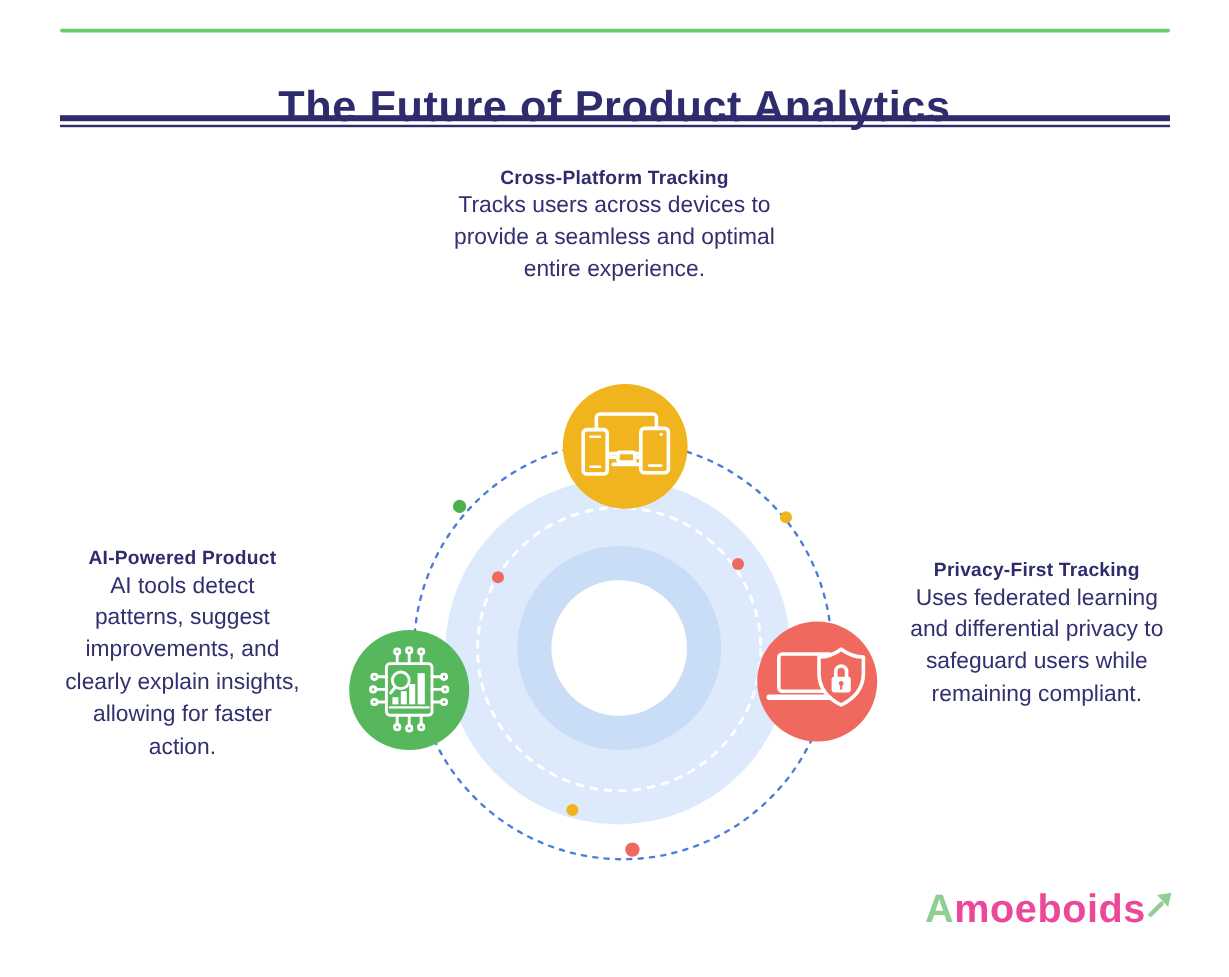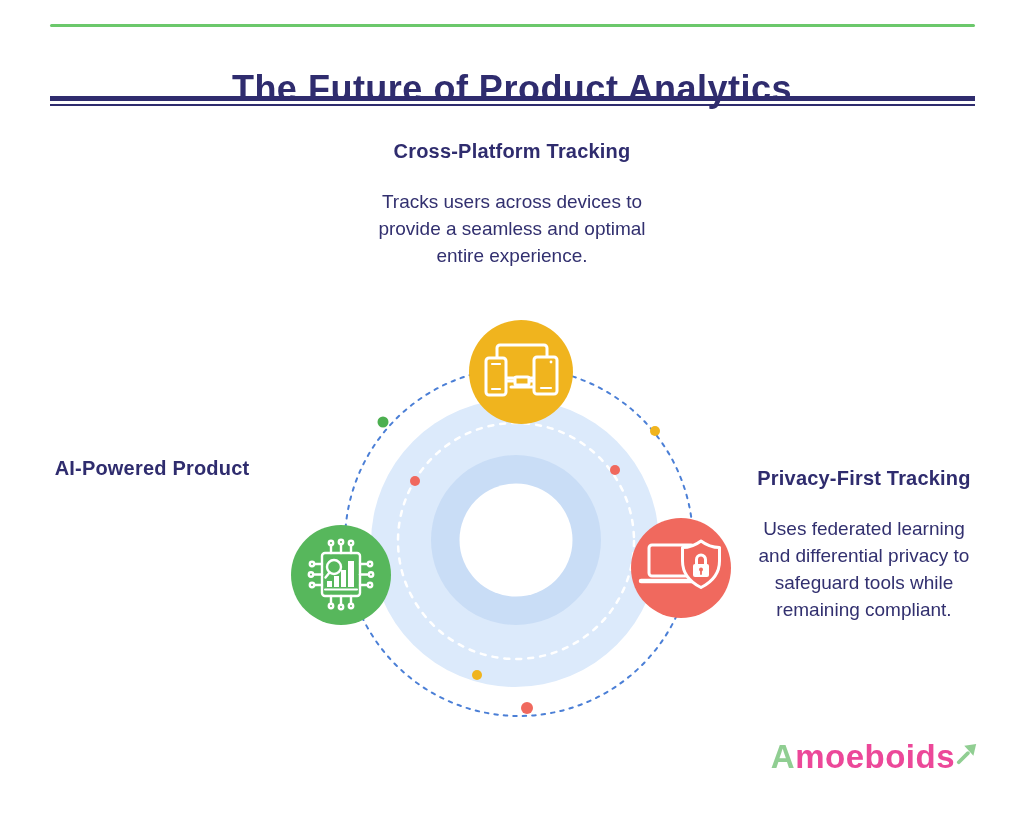--- a/index.html
+++ b/index.html
@@ -5,22 +5,22 @@
   html,body{margin:0;padding:0;background:#fff;}
   .canvas{position:relative;width:1024px;height:814px;background:#ffffff;overflow:hidden;
           font-family:"Liberation Sans", sans-serif;}
   .accent-line{position:absolute;left:50px;top:24px;width:925px;height:3px;background:#6BC86B;border-radius:2px;}
   .page-title{position:absolute;left:0;top:44px;width:100%;text-align:center;
               font-size:36px;font-weight:800;color:#2F2C6E;letter-spacing:.5px;}
   .rule-thick{position:absolute;left:50px;top:96px;width:925px;height:5px;background:#2F2C6E;}
   .rule-thin{position:absolute;left:50px;top:104px;width:925px;height:2px;background:#2F2C6E;}
 
   .text-block{position:absolute;text-align:center;color:#2F2C6E;}
-  .text-block h2{margin:0;font-size:20px;font-weight:800;line-height:1.22;letter-spacing:.2px;}
-  .text-block p{margin:26px auto 0;font-size:19px;line-height:1.42;font-weight:500;color:#32306F;}
+  .text-block h2{margin:0;font-size:16px;font-weight:800;line-height:1.22;letter-spacing:.2px;}
+  .text-block p{margin:0 auto 0;font-size:19px;line-height:1.42;font-weight:500;color:#32306F;}
 
   #top-block{left:352px;top:139px;width:320px;}
   #top-block p{width:300px;}
   #left-block{left:40px;top:456px;width:224px;}
   #left-block p{width:196px;}
   #right-block{left:752px;top:466px;width:224px;}
   #right-block p{width:212px;}
 
   .diagram-svg{position:absolute;left:0;top:0;}
 
@@ -40,25 +40,26 @@
   <div class="rule-thick"></div>
   <div class="rule-thin"></div>
 
   <div class="text-block" id="top-block">
     <h2>Cross-Platform Tracking</h2>
     <p>Tracks users across devices to provide a seamless and optimal entire experience.</p>
   </div>
 
   <div class="text-block" id="left-block">
     <h2>AI-Powered Product</h2>
+    <p>AI tools detect patterns, suggest improvements, and clearly explain insights, allowing for faster action.</p>
   </div>
 
   <div class="text-block" id="right-block">
     <h2>Privacy-First Tracking</h2>
-    <p>Uses federated learning and differential privacy to safeguard tools while remaining compliant.</p>
+    <p>Uses federated learning and differential privacy to safeguard users while remaining compliant.</p>
   </div>
 
   <svg class="diagram-svg" width="1024" height="814" viewBox="0 0 1024 814">
 
     <circle cx="519" cy="542" r="174" fill="none" stroke-width="2" stroke-dasharray="3.5 6" stroke-linecap="round" stroke="#4B7FD6"></circle>
 
     <circle cx="515" cy="543" r="144" fill="#DCEAFB"></circle>
 
     <circle cx="516" cy="541" r="118" fill="none" stroke-width="2.5" stroke-dasharray="5 7" stroke-linecap="round" stroke="#FFFFFF"></circle>
 

